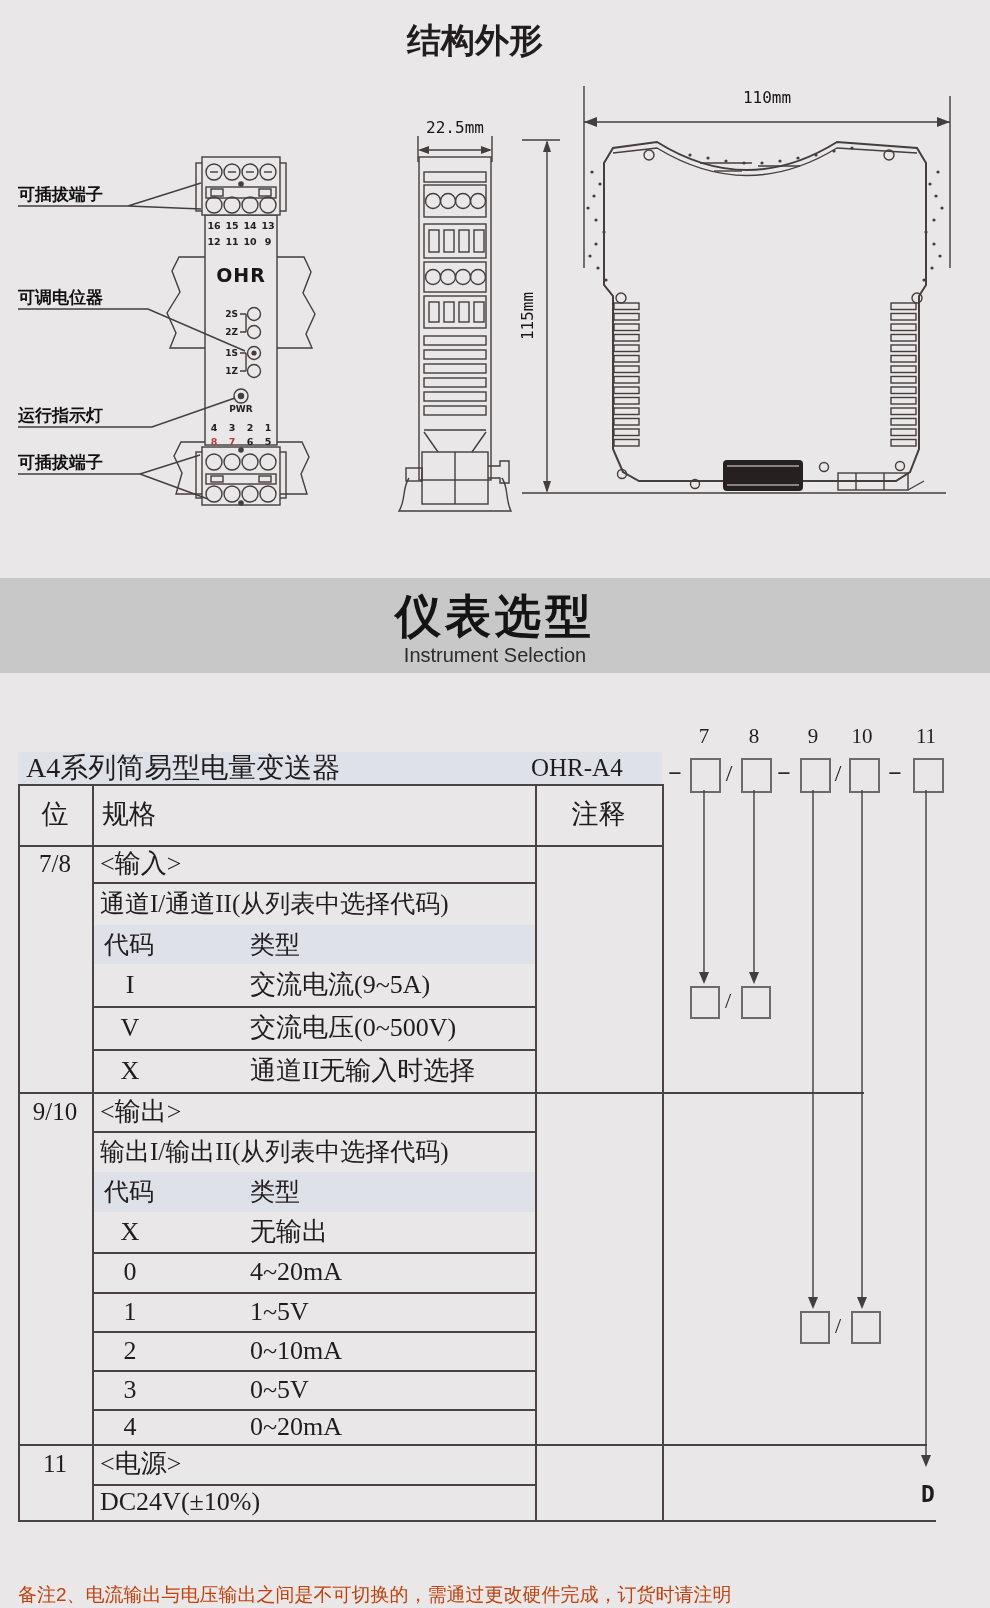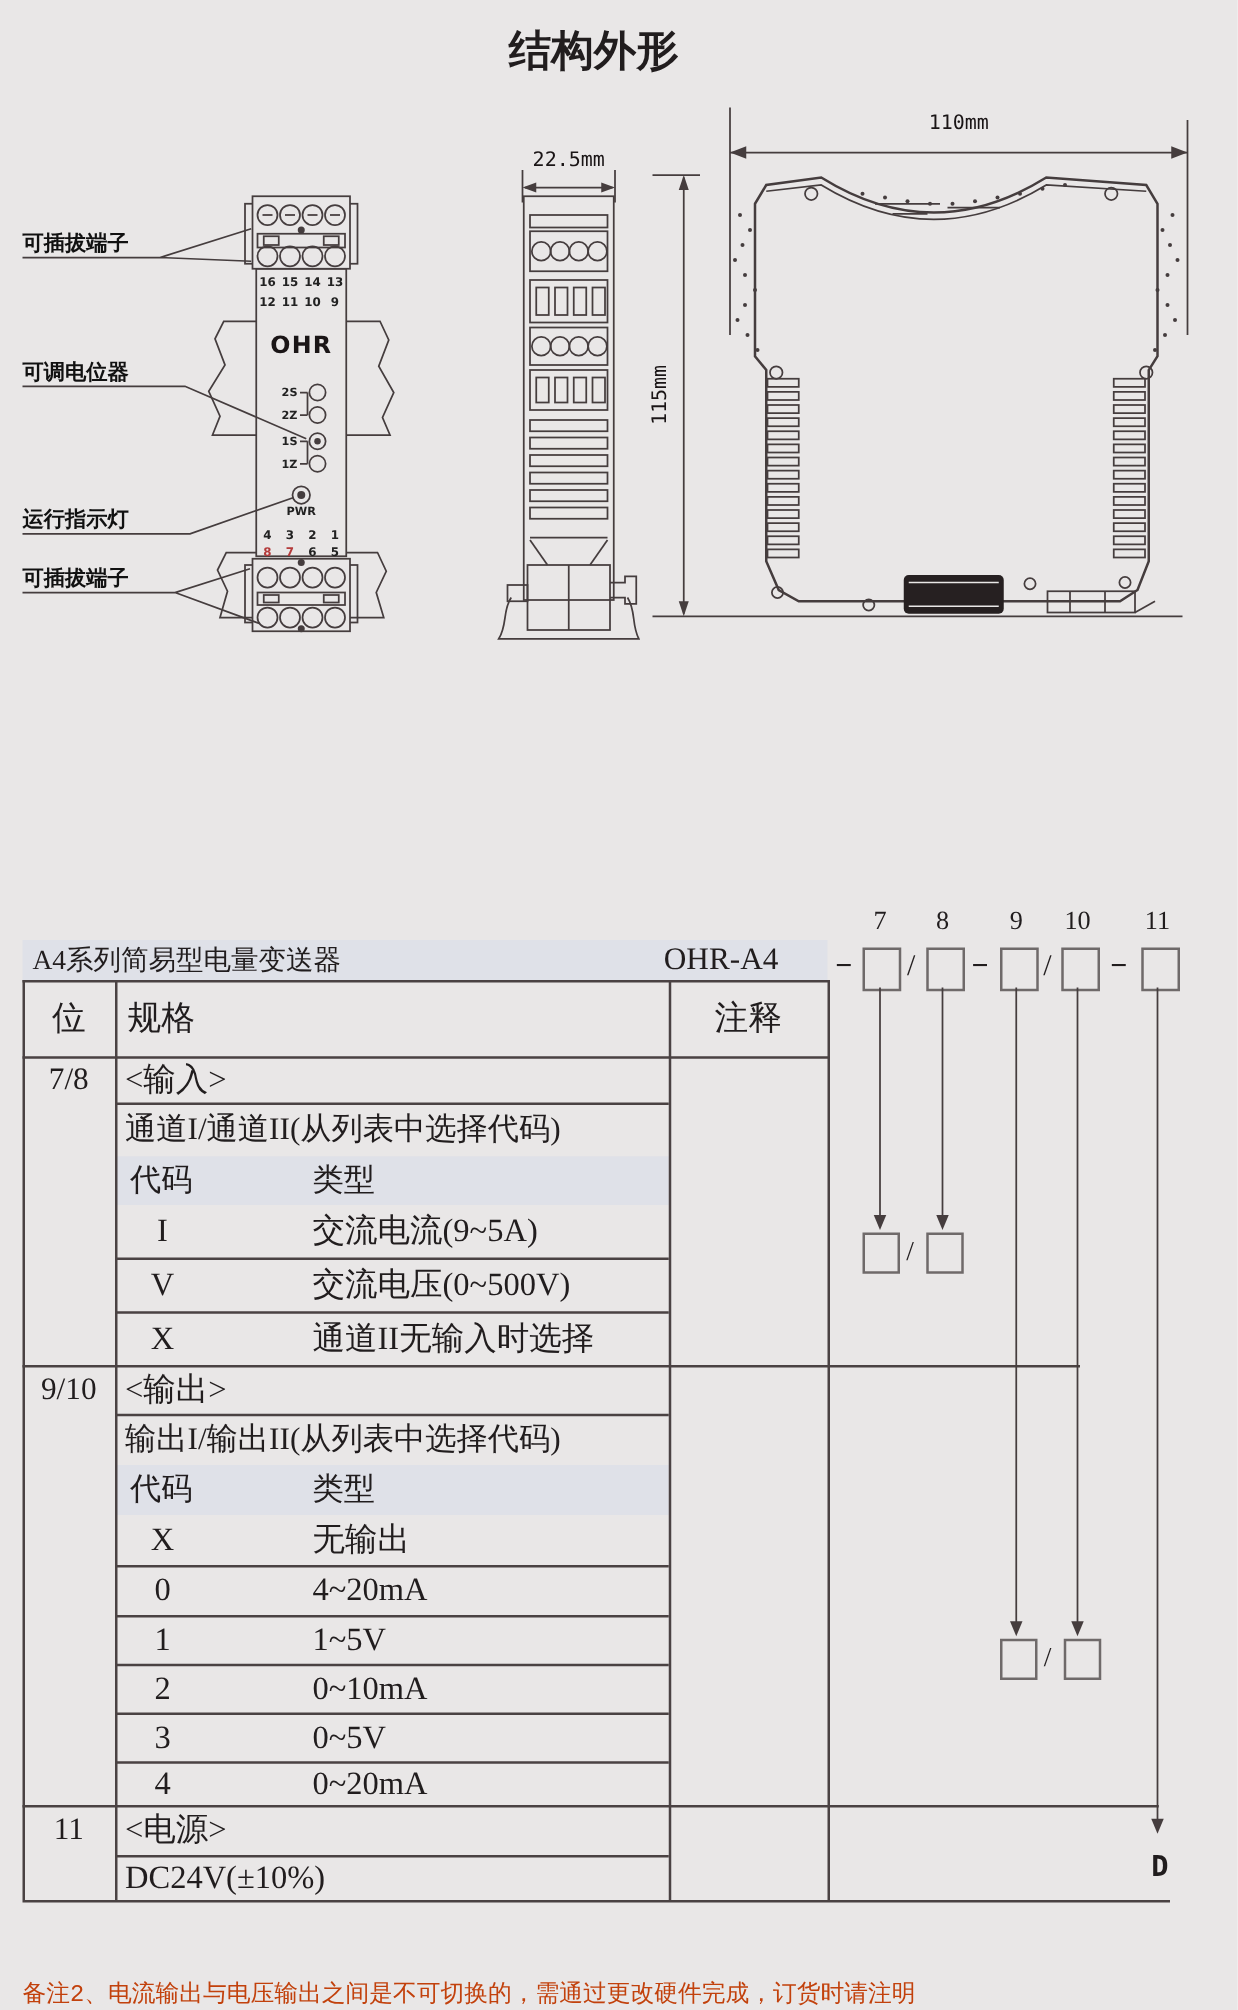--- a/index.html
+++ b/index.html
@@ -1,20 +1,20 @@
 <!DOCTYPE html>
 <html><head>
 <meta charset="utf-8">
 <style>
   html,body{margin:0;padding:0;}
   .page{position:relative;width:990px;height:1608px;background:#e9e7e7;overflow:hidden;
         font-family:"Liberation Sans","DejaVu Sans",sans-serif;color:#211d1e;}
   .abs{position:absolute;}
   .serif{font-family:"Liberation Serif","DejaVu Serif",serif;}
-  .sans{font-family:Liberation Mono, monospace;}
+  .sans{font-family:Liberation Sans, sans-serif;}
   .mono{font-family:"DejaVu Sans Mono",monospace;}
   .ctr{text-align:center;}
   .hl{position:absolute;background:#4a4243;height:1.5px;}
   .vl{position:absolute;background:#4a4243;width:1.5px;}
   .shade{position:absolute;background:#dfe1e8;}
   .cell{position:absolute;white-space:nowrap;}
   .codebox{position:absolute;border:2px solid #6f6a6a;background:transparent;}
   .sep{position:absolute;font-size:24px;font-weight:bold;text-align:center;}
   .digit{position:absolute;font-size:21px;text-align:center;}
   svg{position:absolute;left:0;top:0;}
@@ -281,23 +281,27 @@
       <line x1="727" y1="485" x2="799" y2="485" stroke="#e9e7e7" stroke-width="1.2"></line>
       <g>
         <rect class="ln" x="838" y="473" width="70" height="17"></rect>
         <line class="ln" x1="856" y1="473" x2="856" y2="490"></line>
           <line class="ln" x1="884" y1="473" x2="884" y2="490"></line>
         <line class="ln" x1="908" y1="490" x2="924" y2="481"></line>
       </g>
     </g>
   </svg>
 
+  <div class="abs" style="left:0;top:578px;width:990px;height:95px;background:#c9c8c8;">
+    <div class="ctr sans" style="padding-top:8px;font-size:46px;font-weight:bold;letter-spacing:4px;color:#141414;">仪表选型</div>
+    <div class="ctr sans" style="margin-top:-4px;font-size:20px;color:#2a2a2a;">Instrument Selection</div>
+  </div>
 
   <div class="abs" style="left:18px;top:752px;width:644px;height:32px;background:#dfe1e8;"></div>
-  <div class="cell serif" style="left:26px;top:752px;height:32px;line-height:32px;font-size:22px;">A4系列简易型电量变送器</div>
+  <div class="cell serif" style="left:26px;top:752px;height:32px;line-height:32px;font-size:28px;">A4系列简易型电量变送器</div>
   <div class="cell serif" style="left:531px;top:752px;height:32px;line-height:32px;font-size:25px;">OHR-A4</div>
 
   <div class="digit serif" style="left:680px;top:724px;width:48px;">7</div>
   <div class="digit serif" style="left:730px;top:724px;width:48px;">8</div>
   <div class="digit serif" style="left:789px;top:724px;width:48px;">9</div>
   <div class="digit serif" style="left:838px;top:724px;width:48px;">10</div>
   <div class="digit serif" style="left:902px;top:724px;width:48px;">11</div>
 
   <div class="sep serif" style="left:662px;top:758px;width:26px;line-height:31px;">−</div>
   <div class="codebox" style="left:690px;top:758px;width:27px;height:31px;"></div>

